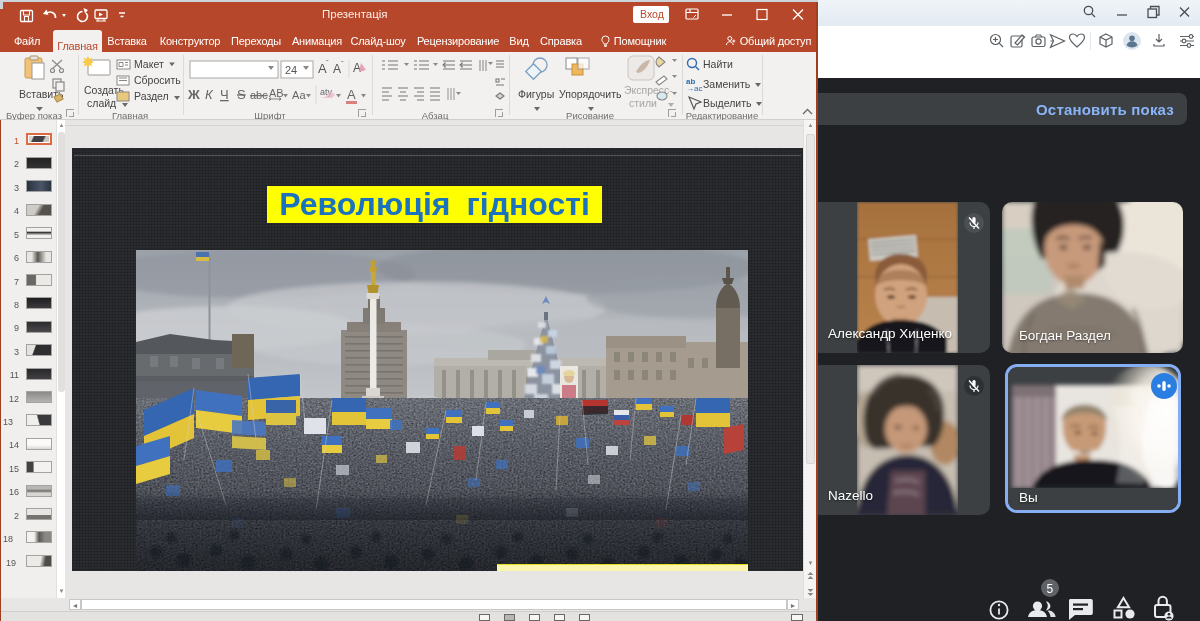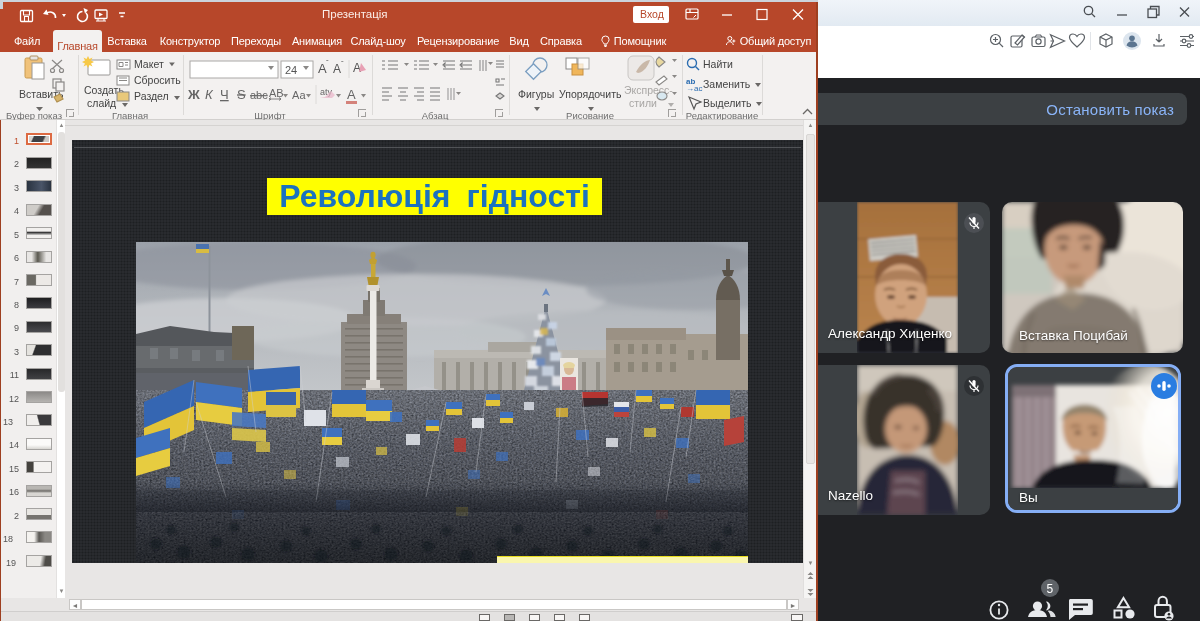--- a/index.html
+++ b/index.html
@@ -3,21 +3,21 @@
 <style>
 *{margin:0;padding:0;box-sizing:border-box;font-family:"Liberation Sans",sans-serif;}
 html,body{width:1200px;height:621px;overflow:hidden;background:#202124;}
 #screen{position:relative;width:1200px;height:621px;overflow:hidden;}
 .abs{position:absolute;}
 
 #btop{left:818px;top:0;width:382px;height:26px;background:linear-gradient(#f0f4f9,#e2eaf2);}
 #btool{left:818px;top:26px;width:382px;height:52px;background:#ffffff;}
 #meet{left:818px;top:78px;width:382px;height:543px;background:#202124;}
 #banner{left:810px;top:93px;width:377px;height:32px;background:#3c4043;border-radius:0 8px 8px 0;}
-#banner span{position:absolute;right:13px;top:8px;color:#8ab4f8;font-size:15px;font-weight:400;letter-spacing:.2px;}
+#banner span{position:absolute;right:13px;top:8px;color:#8ab4f8;font-size:15px;font-weight:700;letter-spacing:.2px;}
 .tile{position:absolute;background:#3c4043;border-radius:10px;overflow:hidden;}
 .tlabel{position:absolute;color:#ffffff;font-size:13.5px;text-shadow:0 1px 2px rgba(0,0,0,.5);z-index:5;}
 .mute{position:absolute;width:20px;height:20px;border-radius:50%;z-index:5;}
 
 #ppt{left:0;top:0;width:818px;height:621px;background:#e8e6e5;border-right:2px solid #9e3f20;border-left:1px solid #9e3f20;}
 #ptitle{left:0;top:0;width:816px;height:28px;background:#b7472a;}
 #ptabs{left:0;top:28px;width:816px;height:24px;background:#b7472a;}
 .tab{position:absolute;top:7px;color:#fff;font-size:11px;letter-spacing:-.2px;white-space:nowrap;transform:translateX(-50%);}
 #activetab{position:absolute;left:53px;top:2px;width:49px;height:22px;background:#f3f1f0;border-radius:3px 3px 0 0;text-align:center;color:#b7472a;font-size:11px;letter-spacing:-.2px;padding-top:10px;}
 #ribbon{left:0;top:52px;width:816px;height:68px;background:#f3f1f0;border-bottom:1px solid #d2d0ce;}
@@ -26,21 +26,21 @@
 .launch{position:absolute;top:57px;width:8px;height:8px;border-left:1px solid #a09e9c;border-top:1px solid #a09e9c;}
 .launch:after{content:"";position:absolute;left:2px;top:2px;width:4px;height:4px;border-right:1px solid #a09e9c;border-bottom:1px solid #a09e9c;}
 
 #thumbs{left:1px;top:120px;width:55px;height:478px;background:#f1efee;}
 #tscroll{left:56px;top:120px;width:9px;height:478px;background:#ffffff;border-left:1px solid #e3e1e0;}
 .tnum{position:absolute;font-size:9px;color:#555;}
 .thumb{position:absolute;left:25px;width:26px;height:12px;border:1px solid #a5a3a1;}
 
 #canvas{left:65px;top:120px;width:738px;height:478px;background:#e8e6e5;}
 #ruler{left:65px;top:120px;width:738px;height:6px;border-bottom:1px solid #d5d3d1;}
-#slide{left:72px;top:140px;width:731px;height:423px;background:#393c40;
+#slide{left:72px;top:148px;width:731px;height:423px;background:#393c40;
  background-image:radial-gradient(circle,#1d1f22 .9px,rgba(0,0,0,0) 1.2px),radial-gradient(circle,#1d1f22 .9px,rgba(0,0,0,0) 1.2px);
  background-size:3px 3px;background-position:0 0,1.5px 1.5px;overflow:hidden;}
 #stitle{position:absolute;left:195px;top:38px;width:335px;height:37px;background:#ffff00;color:#1b72bf;font-size:32px;font-weight:bold;text-align:center;line-height:36px;letter-spacing:0;}
 #photo{position:absolute;left:64px;top:102px;width:612px;height:321px;}
 #ystrip{position:absolute;left:425px;top:416px;width:251px;height:7px;background:#faf6ae;border-top:1.5px solid #e8dc1e;}
 #vscroll{left:803px;top:120px;width:13px;height:478px;background:#f5f4f3;border-left:1px solid #e0dedd;}
 #hscroll{left:65px;top:598px;width:738px;height:13px;background:#e8e6e5;}
 #pstatus{left:1px;top:611px;width:815px;height:10px;background:#e4e2e1;border-top:1px solid #d0cecd;}
 .sbtn{position:absolute;background:#fdfdfd;border:1px solid #c9c7c5;color:#7a7876;font-size:7px;text-align:center;}
 svg{display:block;}
@@ -220,21 +220,21 @@
       <ellipse cx="138" cy="55" rx="48" ry="58" fill="url(#flare)" opacity=".85"></ellipse>
       <ellipse cx="158" cy="72" rx="24" ry="50" fill="#ffffff" opacity=".7"></ellipse>
       <path d="M128 20l40 46M142 20l28 26M122 24l46 62" stroke="#fff" stroke-width="5" opacity=".35"></path>
       <path d="M104 40c10 16 10 56 4 76l28 1c6-24 2-60-8-78z" fill="#ffffff" opacity=".3"></path>
     </g>
     <rect x="0" y="121" width="170" height="22" fill="#3c4043"></rect>
   </svg>
 </div>
 
 <div class="tlabel" style="left:828px;top:326px">Александр Хиценко</div>
-<div class="tlabel" style="left:1019px;top:328px">Вставка Поцибай</div>
+<div class="tlabel" style="left:1019px;top:328px">Богдан Раздел</div>
 <div class="tlabel" style="left:828px;top:488px">Nazello</div>
 <div class="tlabel" style="left:1019px;top:490px">Вы</div>
 
 <div class="mute" style="left:964px;top:213px;background:#4c4f54">
   <svg width="20" height="20" viewBox="0 0 20 20">
         <g stroke="#fff" stroke-width="1.2" fill="#fff">
   <rect x="8.4" y="4" width="3.2" height="6.5" rx="1.6" stroke="none"></rect>
   <path d="M6 9.5c0 2.3 1.8 4 4 4s4-1.7 4-4" fill="none"></path>
           <line x1="10" y1="13.5" x2="10" y2="16"></line>
   <line x1="5" y1="4.5" x2="15" y2="15.5" stroke-width="1.4"></line>

